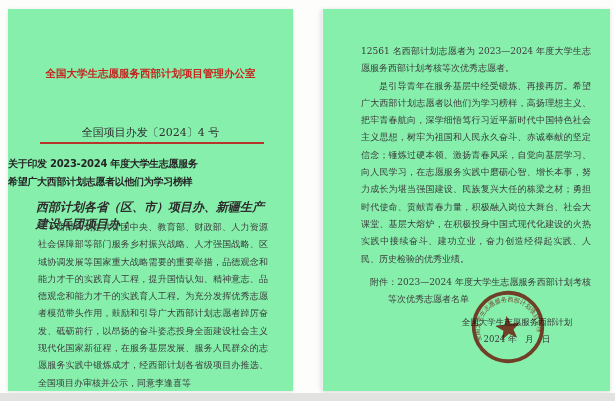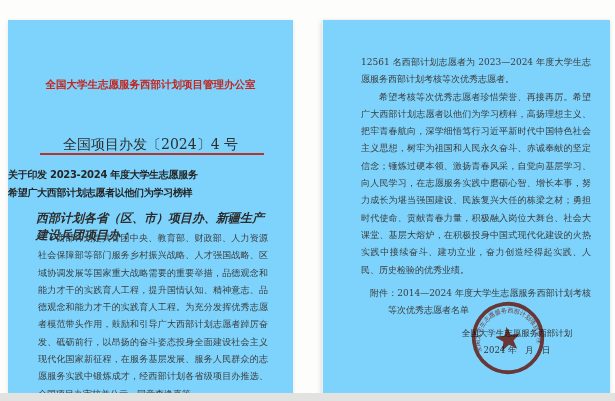--- a/index.html
+++ b/index.html
@@ -7,32 +7,32 @@
     width:615px;height:401px;position:relative;overflow:hidden;
     background:#fdfdfc;
     font-family:"DejaVu Sans","Liberation Sans",sans-serif;
   }
   .canvas{position:absolute;inset:0;}
   .bottom-strip{
     position:absolute;left:0;right:0;bottom:0;height:8px;
     background:#e2e2e0;
   }
   .page{
-    position:absolute;top:20px;height:382px;background:#7dd3fc;
+    position:absolute;top:9px;height:382px;background:#86efac;
     box-shadow:0 1px 4px rgba(0,0,0,0.10);
   }
   .page.left{left:8px;width:285px;}
   .page.right{left:322px;width:287px;border-left:1px solid #eef1f3;box-shadow:-2px 1px 5px rgba(0,0,0,0.06),0 1px 4px rgba(0,0,0,0.10);}
   .red-header{
     position:absolute;left:0;right:0;top:58px;text-align:center;
     color:#c5261f;font-weight:bold;font-size:10.5px;letter-spacing:0px;
   }
   .doc-number{
     position:absolute;left:0;right:0;top:116px;text-align:center;
-    color:#2e2e2e;font-size:14px;font-family:"DejaVu Serif","Liberation Serif",serif;
+    color:#2e2e2e;font-size:11px;font-family:"DejaVu Serif","Liberation Serif",serif;
   }
   .red-rule{
     position:absolute;left:32px;width:224px;top:133px;height:2px;
     background:#b5342c;
   }
   .doc-title{
     position:absolute;left:0;right:0;top:146px;text-align:left;
     color:#262626;font-weight:bold;font-size:10px;line-height:18px;letter-spacing:-0.3px;
   }
   .addressee{
@@ -74,22 +74,22 @@
       <div>关于印发 2023-2024 年度大学生志愿服务</div>
       <div>希望广大西部计划志愿者以他们为学习榜样</div>
     </div>
     <div class="addressee">西部计划各省（区、市）项目办、新疆生产建设兵团项目办：</div>
     <div class="bodytext left-body">西部计划是共青团中央、教育部、财政部、人力资源社会保障部等部门服务乡村振兴战略、人才强国战略、区域协调发展等国家重大战略需要的重要举措，品德观念和能力才干的实践育人工程，提升国情认知、精神意志、品德观念和能力才干的实践育人工程。为充分发挥优秀志愿者模范带头作用，鼓励和引导广大西部计划志愿者踔厉奋发、砥砺前行，以昂扬的奋斗姿态投身全面建设社会主义现代化国家新征程，在服务基层发展、服务人民群众的志愿服务实践中锻炼成才，经西部计划各省级项目办推选、全国项目办审核并公示，同意李逢喜等</div>
   </div>
 
   <div class="page right">
     <div class="bodytext right-body">
       <p class="para">12561 名西部计划志愿者为 2023—2024 年度大学生志愿服务西部计划考核等次优秀志愿者。</p>
-      <p class="para indent">希望考核等次优秀志愿者珍惜荣誉、再接再厉。希望广大西部计划志愿者以他们为学习榜样，高扬理想主义、把牢青春航向，深学细悟笃行习近平新时代中国特色社会主义思想，树牢为祖国和人民永久奋斗、赤诚奉献的坚定信念；锤炼过硬本领、激扬青春风采，自觉向基层学习、向人民学习，在志愿服务实践中磨砺心智、增长本事，努力成长为堪当强国建设、民族复兴大任的栋梁之材；勇担时代使命、贡献青春力量，积极融入岗位大舞台、社会大课堂、基层大熔炉，在积极投身中国式现代化建设的火热实践中接续奋斗、建功立业，奋力创造经得起实践、人民、历史检验的优秀业绩。</p>
-      <div class="attachment">附件：2014—2024 年度大学生志愿服务西部计划考核等次优秀志愿者名单</div>
+      <p class="para indent">是引导青年在服务基层中经受锻炼、再接再厉。希望广大西部计划志愿者以他们为学习榜样，高扬理想主义、把牢青春航向，深学细悟笃行习近平新时代中国特色社会主义思想，树牢为祖国和人民永久奋斗、赤诚奉献的坚定信念；锤炼过硬本领、激扬青春风采，自觉向基层学习、向人民学习，在志愿服务实践中磨砺心智、增长本事，努力成长为堪当强国建设、民族复兴大任的栋梁之材；勇担时代使命、贡献青春力量，积极融入岗位大舞台、社会大课堂、基层大熔炉，在积极投身中国式现代化建设的火热实践中接续奋斗、建功立业，奋力创造经得起实践、人民、历史检验的优秀业绩。</p>
+      <div class="attachment">附件：2023—2024 年度大学生志愿服务西部计划考核等次优秀志愿者名单</div>
     </div>
 
     <div class="signature">
       <div>全国大学生志愿服务西部计划</div>
       <div>2024 年　月　日</div>
     </div>
 
     <svg class="seal" viewBox="0 0 100 100">
       <circle cx="50" cy="50" r="45" fill="none" stroke="#cf2e23" stroke-width="5"></circle>
       <path id="sealArc" d="M 13,63 A 38,38 0 1 1 87,63" fill="none"></path>

